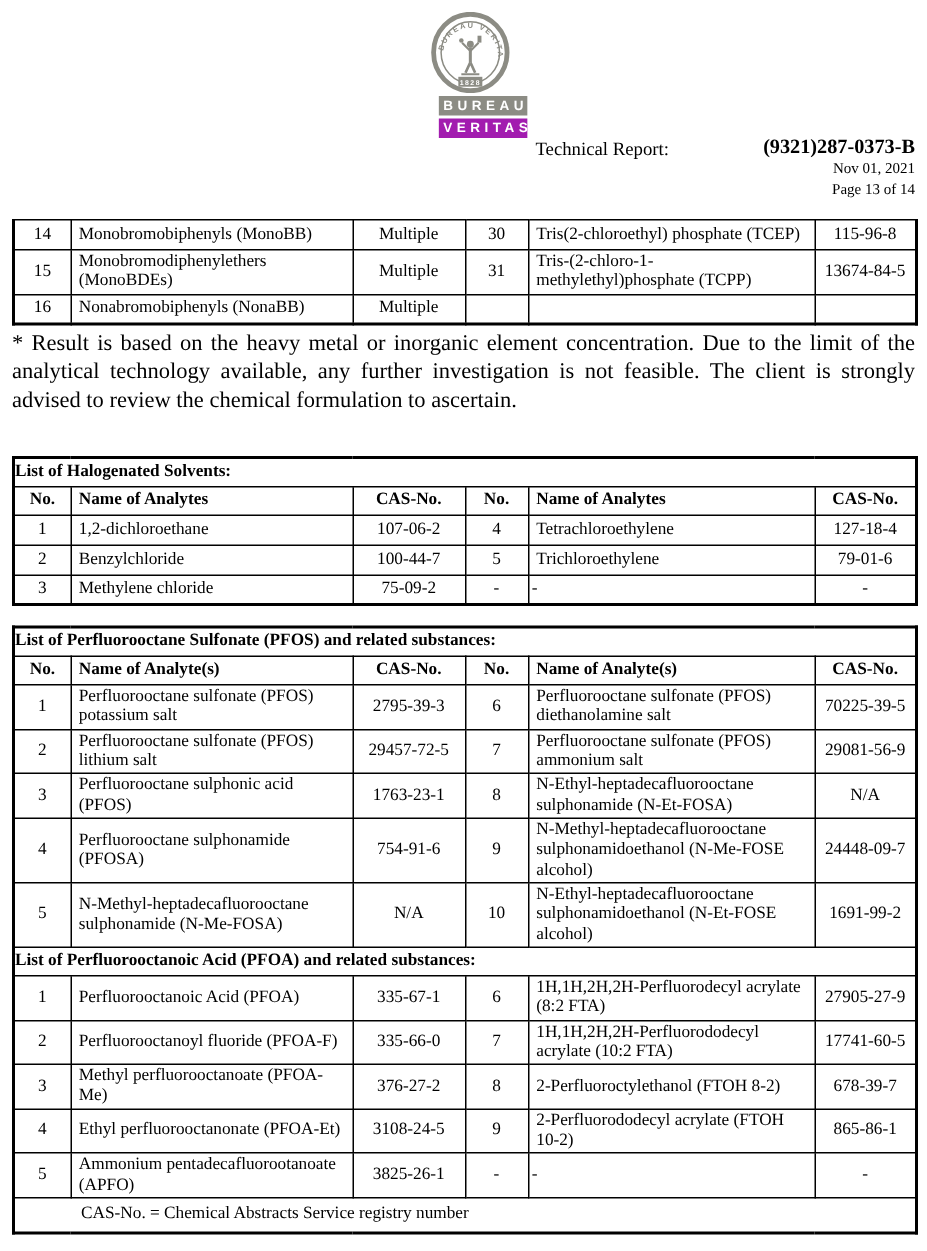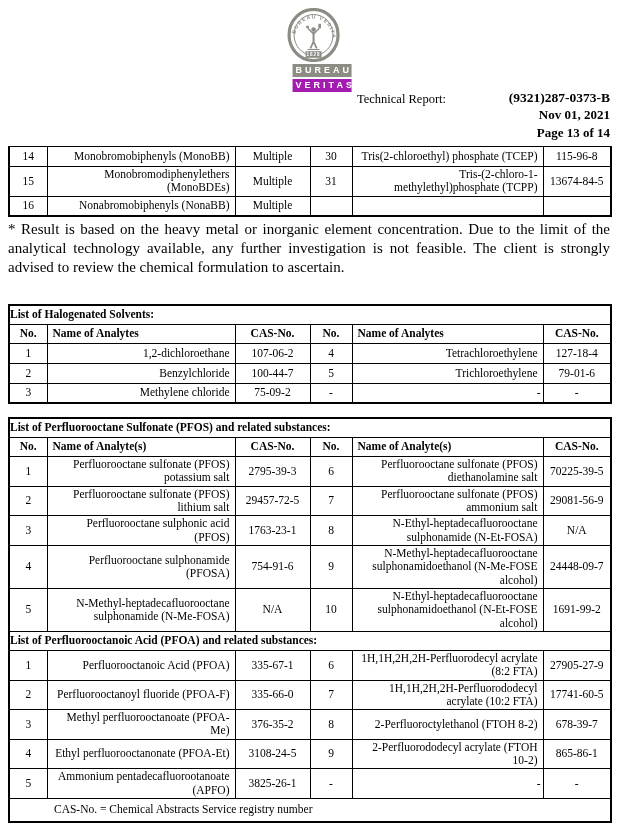--- a/index.html
+++ b/index.html
@@ -22,39 +22,39 @@
     font-weight: bold; font-size: 9px; color: #fff;
     letter-spacing: 3px; text-indent: 3px; margin-left: 17px;
   }
   .logo-bar.gray { background: #8c8c84; }
   .logo-bar.red  { background: #a21caf; }
 
   .report-meta { position: absolute; top: 84px; right: 0; display: flex; align-items: flex-start; }
   .tr-label { font-size: 12.5px; margin-right: 36px; padding-top: 2px; }
   .meta-right { text-align: right; min-width: 128px; }
   .report-no { font-weight: bold; font-size: 13.5px; line-height: 1.2; }
-  .report-date, .report-page { font-size: 13px; line-height: 1.35; font-weight: bold; }
+  .report-date, .report-page { font-size: 10px; line-height: 1.35; }
 
   
   table.tbl {
     border-collapse: collapse; table-layout: fixed;
     width: 602px; font-size: 11.5px;
   }
   table.tbl { border: 2px solid #000; }
   table.tbl.continued { border-top-width: 1px; }
   .tbl td {
     border: 1px solid #000;
     padding: 1px 5px;
     vertical-align: middle;
     line-height: 1.16;
     height: 20px;
     overflow: hidden;
   }
   .tbl td.c-num, .tbl td.c-cas, .tbl td.dash { text-align: center; padding: 1px 2px; }
-  .tbl td.c-name { text-align: right; }
+  .tbl td.c-name { text-align: left; }
   .title-row td { font-weight: bold; text-align: left; padding-left: 0; height: 19px; }
   .head-row td { font-weight: bold; height: 19px; }
   .head-row td.h-num, .head-row td.h-cas { text-align: center; }
   .head-row td.h-name { text-align: left; }
   .footer-row td { padding-left: 44px; height: 23px; }
 
   .continued { margin-top: 0; }
   .footnote {
     width: 602px; margin: 3px 0 28px 0;
     font-size: 15px; line-height: 1.25; text-align: justify;
@@ -273,21 +273,21 @@
           <td class="c-num">2</td>
           <td class="c-name">Perfluorooctanoyl fluoride (PFOA-F)</td>
           <td class="c-cas">335-66-0</td>
           <td class="c-num">7</td>
           <td class="c-name">1H,1H,2H,2H-Perfluorododecyl acrylate (10:2 FTA)</td>
           <td class="c-cas">17741-60-5</td>
         </tr>
         <tr>
           <td class="c-num">3</td>
           <td class="c-name">Methyl perfluorooctanoate (PFOA-Me)</td>
-          <td class="c-cas">376-35-2</td>
+          <td class="c-cas">376-27-2</td>
           <td class="c-num">8</td>
           <td class="c-name">2-Perfluoroctylethanol (FTOH 8-2)</td>
           <td class="c-cas">678-39-7</td>
         </tr>
         <tr>
           <td class="c-num">4</td>
           <td class="c-name">Ethyl perfluorooctanonate (PFOA-Et)</td>
           <td class="c-cas">3108-24-5</td>
           <td class="c-num">9</td>
           <td class="c-name">2-Perfluorododecyl acrylate (FTOH 10-2)</td>

